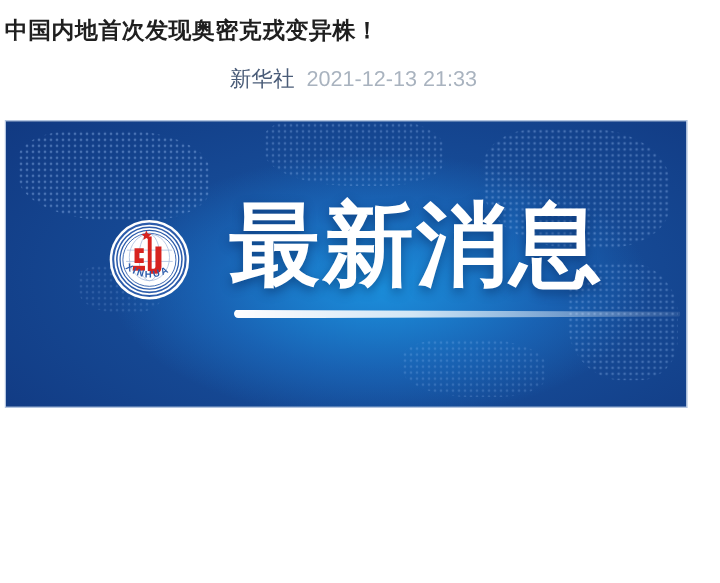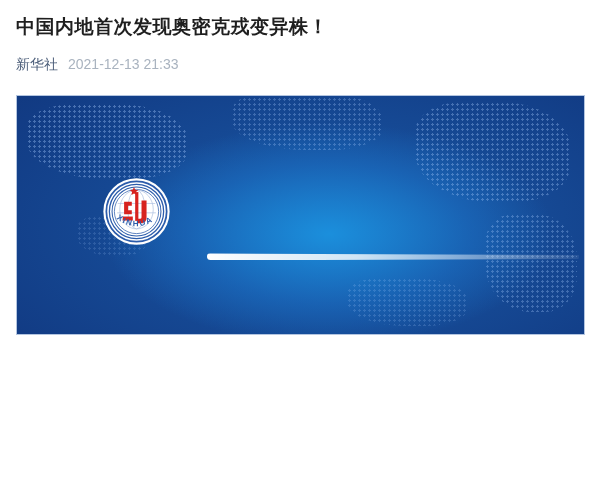--- a/index.html
+++ b/index.html
@@ -1,26 +1,26 @@
 <!DOCTYPE html>
 <html><head>
 <meta charset="utf-8">
 <style>
   html, body { margin:0; padding:0; }
   body {
     width:600px; height:486px; background:#ffffff; overflow:hidden;
     font-family:"Liberation Sans","DejaVu Sans",sans-serif;
   }
-  .article { padding:0 15px 0 16px; }
+  .article { padding:0 15px 0 4px; }
 
   .title {
     margin:14px 0 0 0; font-size:19px; line-height:1.35;
     font-weight:700; color:#1f1f1f; letter-spacing:0.5px;
   }
-  .meta { margin-top:16px; font-size:14px; line-height:1.2; }
+  .meta { margin-top:16px; font-size:18px; line-height:1.2;text-align:center; }
   .source { color:#4a5c78; text-decoration:none; }
   .timestamp { color:#a9b3bf; margin-left:10px; }
 
   .banner {
     position:relative; margin-top:23px; width:567px; height:238px;
     border:1px solid #b3c5e0; overflow:hidden;
     background:
       radial-gradient(ellipse 55% 65% at 55% 58%, #1b8fdc 0%, rgba(27,115,200,0.55) 45%, rgba(27,80,160,0) 72%),
       radial-gradient(ellipse 120% 140% at 55% 55%, #1a5aa8 0%, #123c85 55%, #0d2a68 100%);
   }
@@ -93,17 +93,18 @@
         <path d="M57.5,33.5 h7.5 v25.5 q0,8.5 -8.5,8.5 h-5 v-6.5 h3.8 q2.2,0 2.2,-2.5 z"></path>
       </g>
       <defs>
         <path id="xh-arc" d="M 15 57 Q 50 87 85 57"></path>
       </defs>
       <text font-size="12" font-weight="bold" fill="#2c5cab" letter-spacing="2.4" font-family="Liberation Sans, sans-serif">
         <textPath href="#xh-arc" startOffset="6">XINHUA</textPath>
       </text>
     </svg>
 
+    <p class="headline">最新消息</p>
     <div class="swoosh"></div>
   </div>
 
 
 </div>
 
 </body></html>

